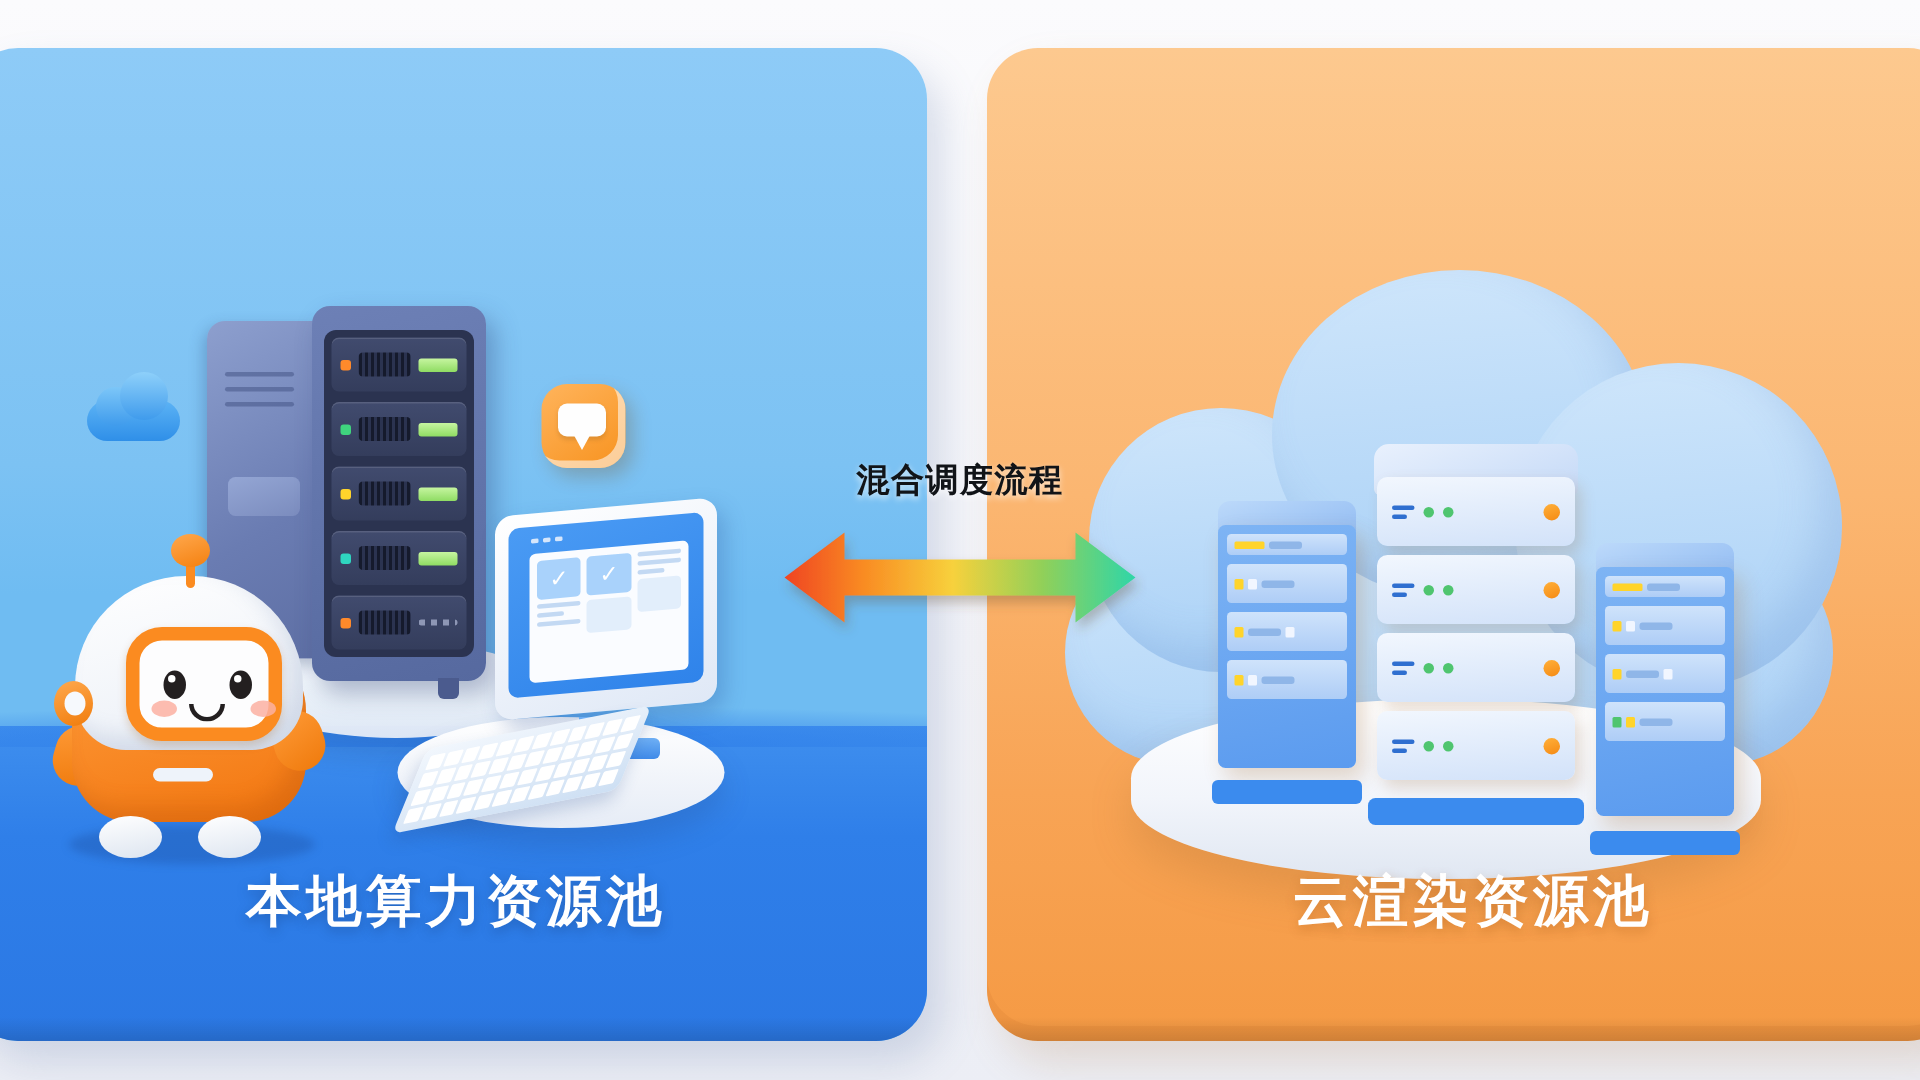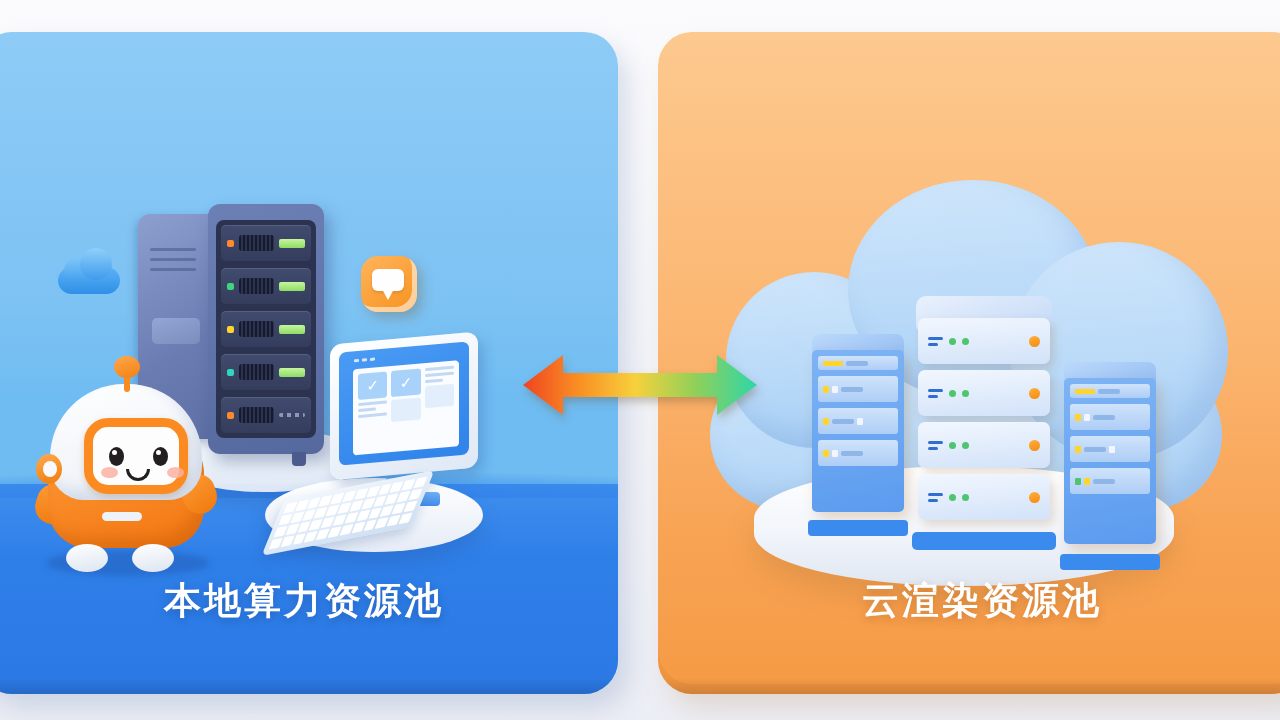--- a/index.html
+++ b/index.html
@@ -529,20 +529,21 @@
         <div class="base"></div>
       </div>
     </div>
 
     <div class="caption caption-cloud">云渲染资源池</div>
     <div class="panel-shadow-edge"></div>
     <div class="watermark"></div>
   </div>
 
   <div class="center-wrap">
+    <div class="flow-label">混合调度流程</div>
     <svg class="arrow-svg" width="250" height="84" viewBox="0 0 250 84">
       <defs>
         <linearGradient id="agrad" x1="0" y1="0" x2="1" y2="0">
           <stop offset="0%" stop-color="#ef4423"></stop>
           <stop offset="22%" stop-color="#f98a22"></stop>
           <stop offset="48%" stop-color="#f7d13c"></stop>
           <stop offset="74%" stop-color="#8fd05a"></stop>
           <stop offset="100%" stop-color="#2fd6a8"></stop>
         </linearGradient>
         <filter id="ashadow" x="-20%" y="-20%" width="150%" height="160%">

